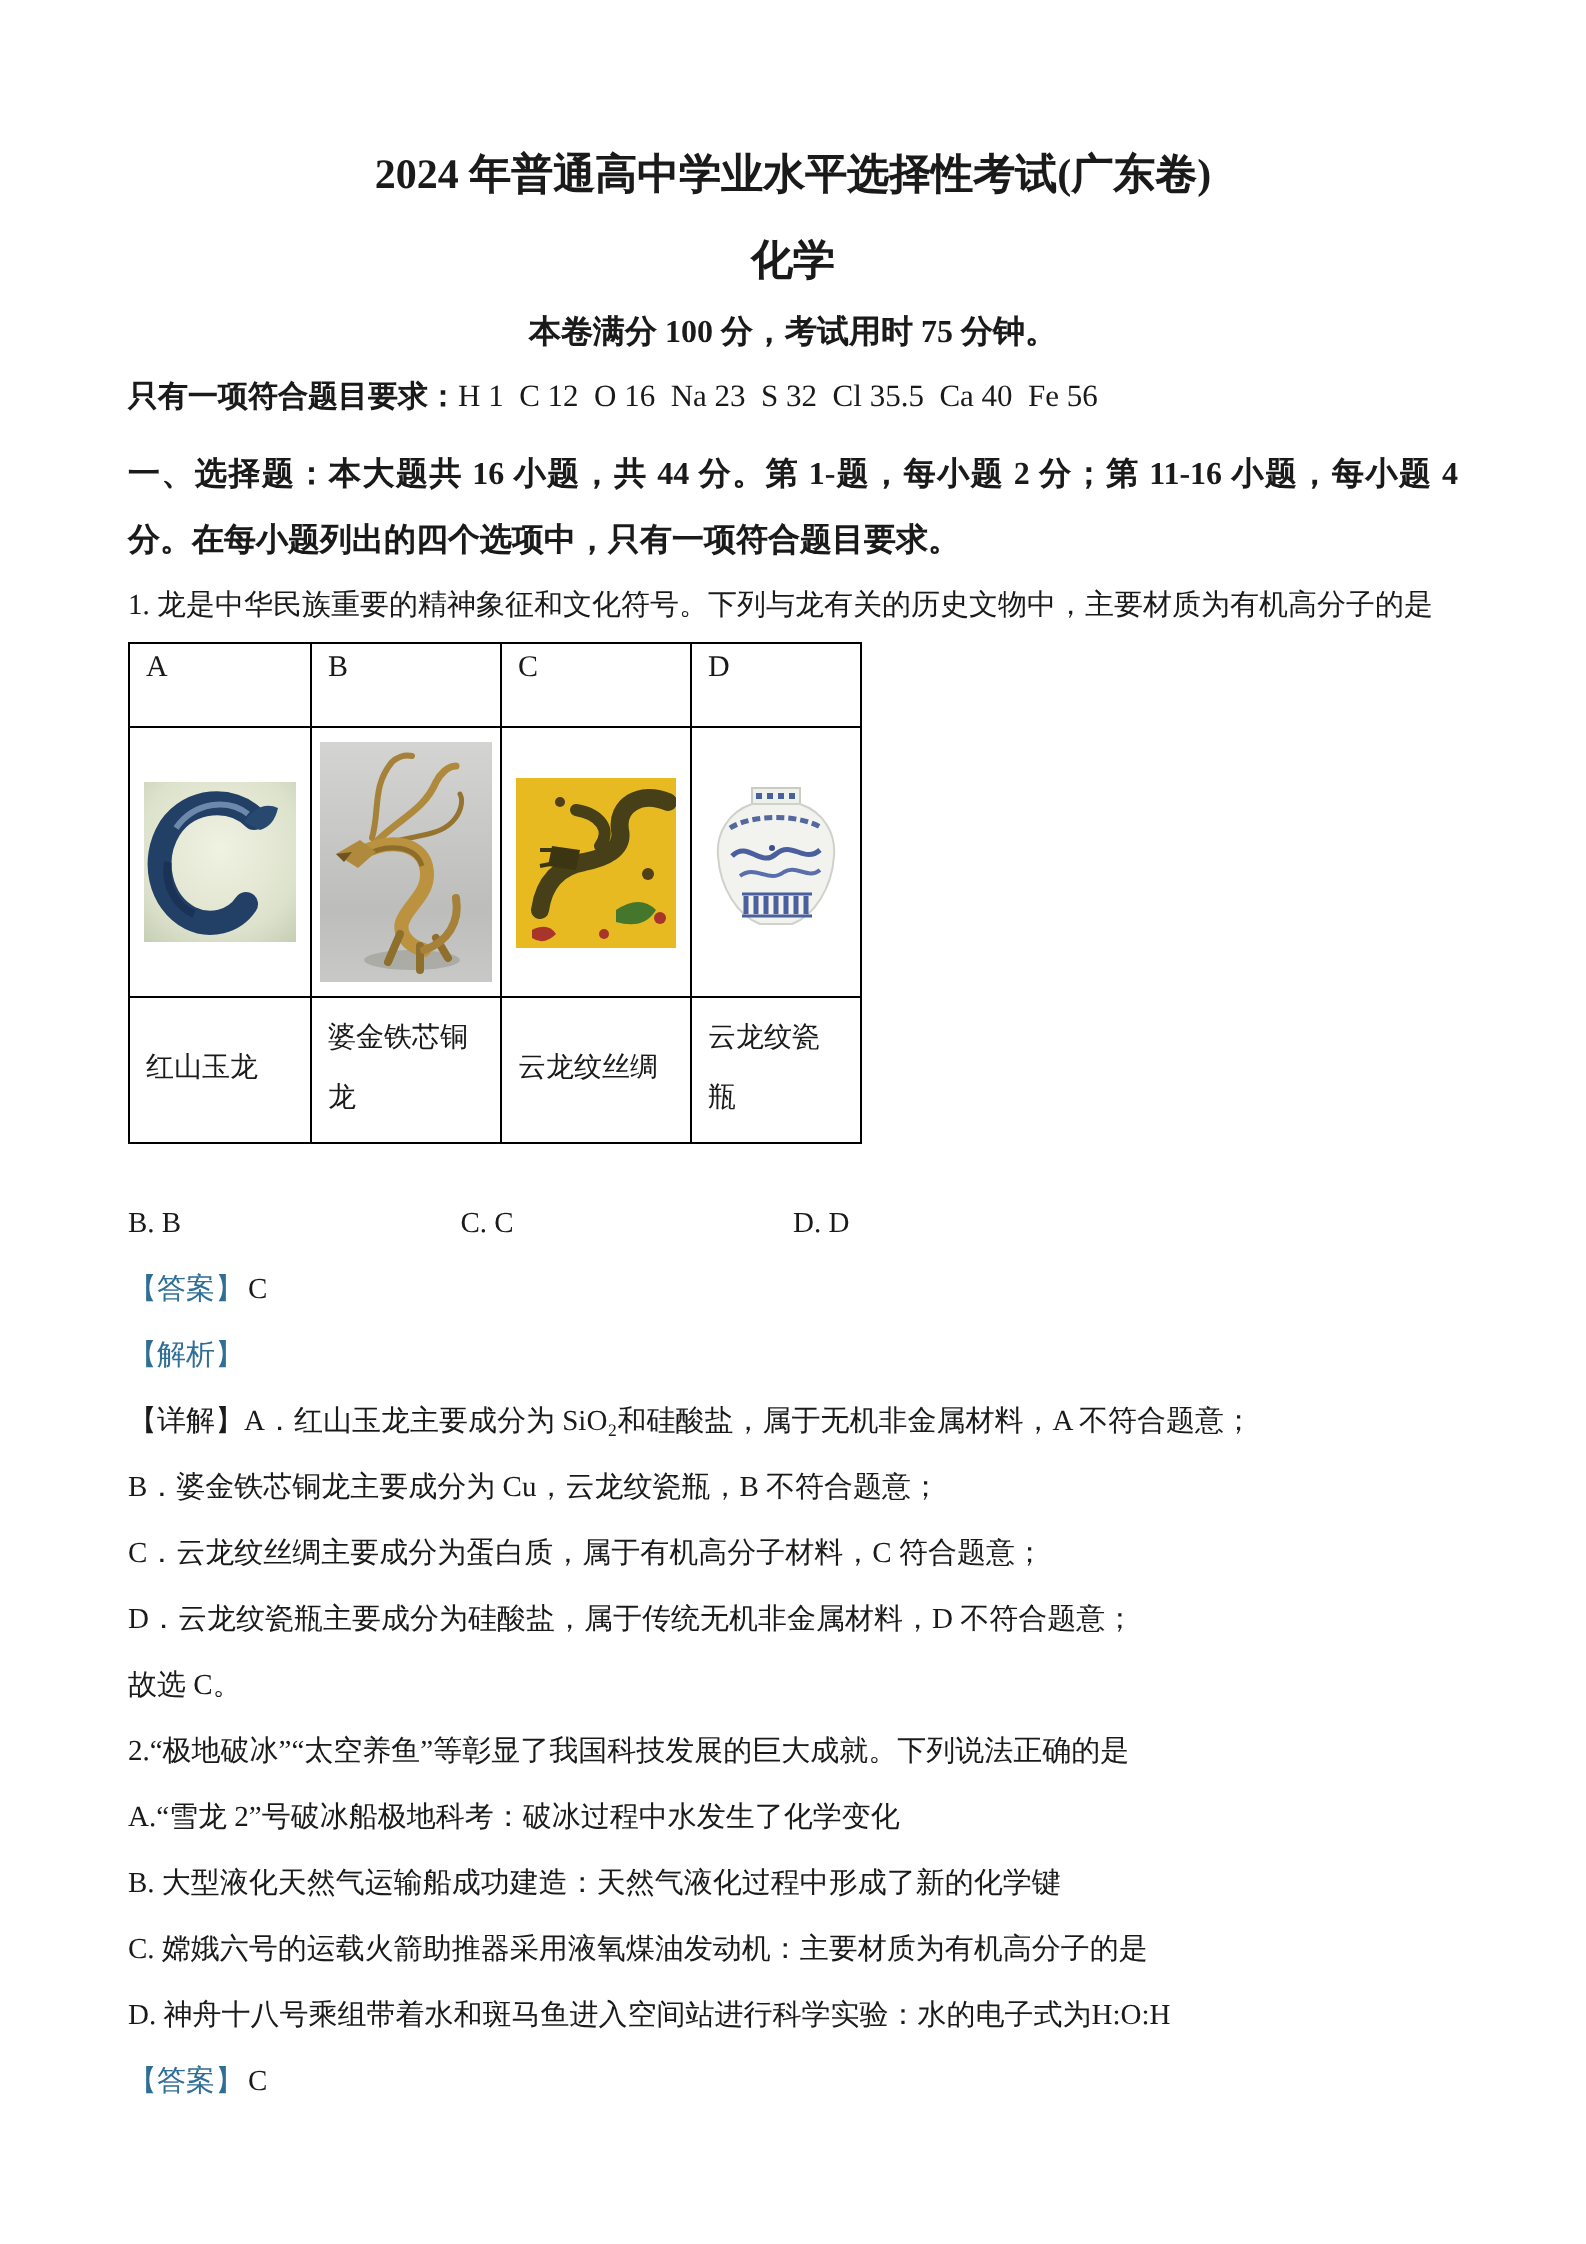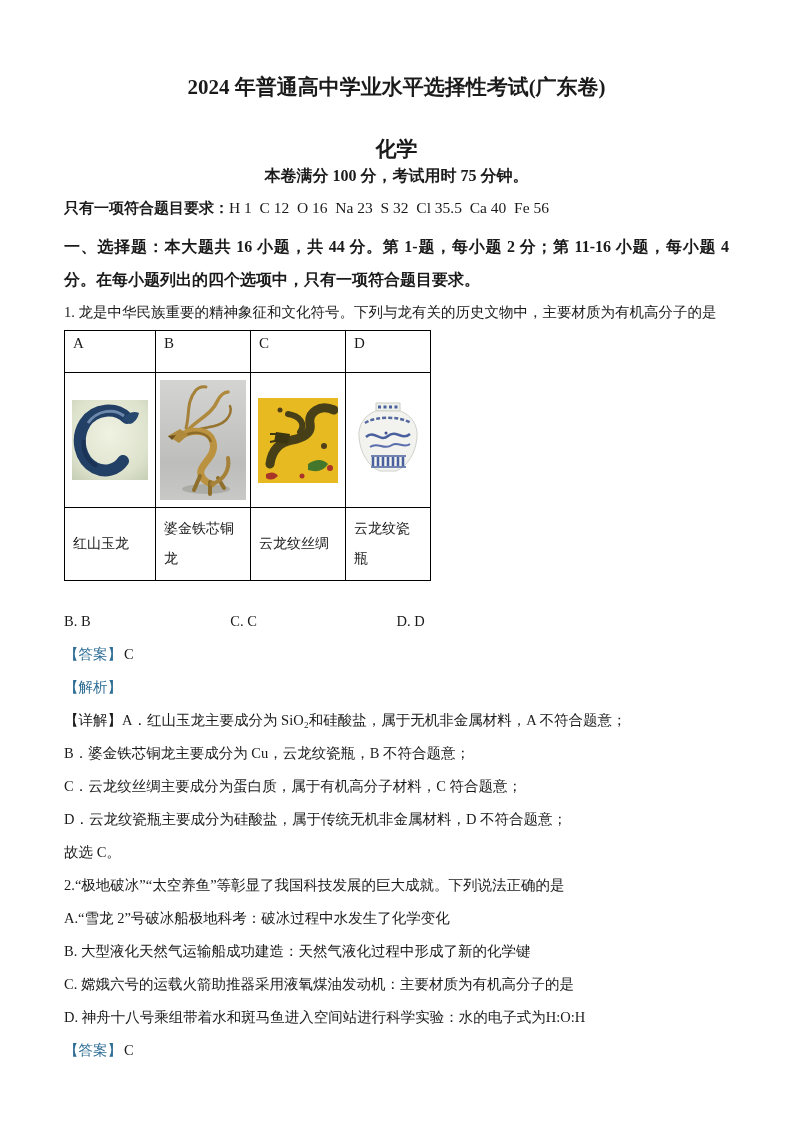--- a/index.html
+++ b/index.html
@@ -4,22 +4,22 @@
 <style>
   * { margin:0; padding:0; box-sizing:border-box; }
   html,body { background:#ffffff; }
   .page {
     width:793px; height:1122px; margin:0 auto; background:#ffffff;
     padding:72px 64px 0 64px; overflow:hidden;
     font-family:"Liberation Serif","DejaVu Serif",serif;
     color:#1a1a1a;
   }
   .doc-title { text-align:center; font-size:21px; font-weight:bold; line-height:30px; }
-  .doc-subject { text-align:center; font-size:21px; font-weight:bold; line-height:30px; margin-top:32px; }
-  .exam-info { text-align:center; font-size:16px; font-weight:bold; line-height:24px; }
+  .doc-subject { text-align:center; font-size:21px; font-weight:bold; line-height:30px; margin-top:13px; }
+  .exam-info { text-align:center; font-size:16px; font-weight:bold; line-height:24px; margin-top:10px; }
   .atomic { font-size:15px; line-height:24px; margin-top:8px; }
   .atomic .lbl { font-weight:bold; }
   .atomic .vals { white-space:pre-wrap; font-size:15.5px; }
   .section-head { font-size:16px; font-weight:bold; line-height:33px; margin-top:10px; text-align:justify; }
   .stem { font-size:14.5px; line-height:28px; margin-top:2px; }
 
   table.artifacts { border-collapse:collapse; table-layout:fixed; margin-top:4px; }
   table.artifacts td { border:1px solid #000; font-size:14px; }
   .col-a{width:91px;} .col-b{width:95px;} .col-c{width:95px;} .col-d{width:85px;}
   tr.hdr td { height:42px; padding:4px 0 0 8px; vertical-align:top; font-size:15px; }

